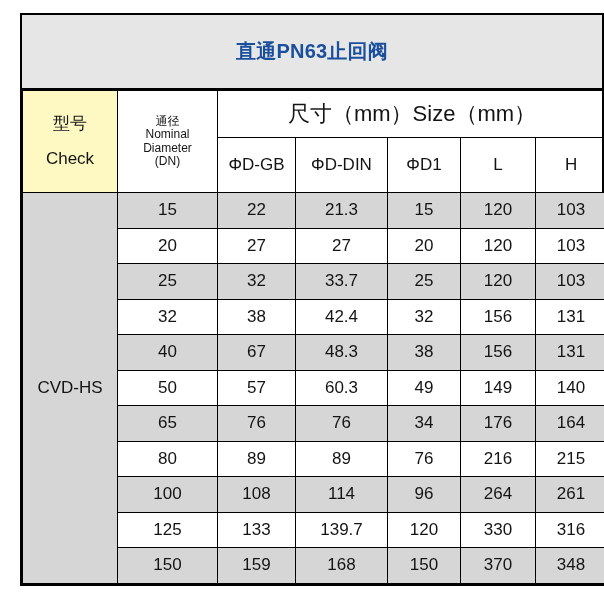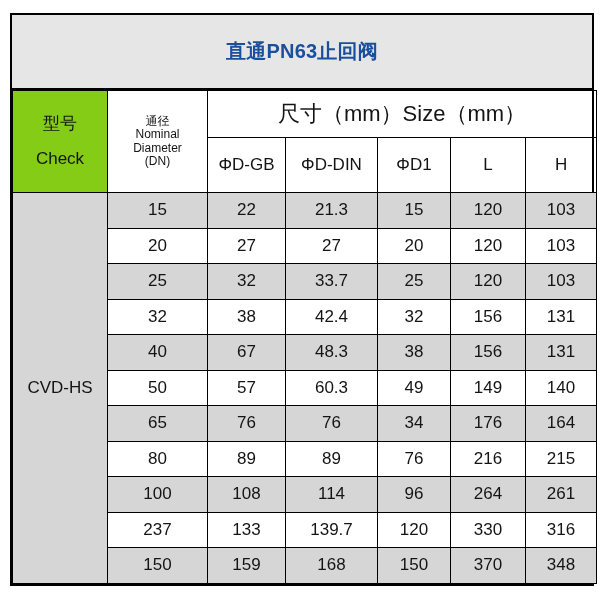--- a/index.html
+++ b/index.html
@@ -7,21 +7,21 @@
     padding: 0;
     background: #ffffff;
     width: 604px;
     height: 594px;
     font-family: "Liberation Sans", "DejaVu Sans", sans-serif;
     color: #141414;
   }
   .sheet {
     position: absolute;
     top: 13px;
-    left: 10px;
+    left: 20px;
     width: 584px;
     box-sizing: border-box;
     border: 2px solid #000;
     background: #fff;
   }
   .titlebar {
     height: 73px;
     background: #e6e6e6;
     border-bottom: 2px solid #000;
     display: flex;
@@ -45,21 +45,21 @@
     text-align: center;
     vertical-align: middle;
     padding: 0;
     font-weight: normal;
     overflow: hidden;
   }
   tr.head-row-1 { height: 47px; }
   tr.head-row-2 { height: 55px; }
   tbody tr { height: 35.5px; }
 
-  .gray { background: #84cc16; }
+  .gray { background: #fef9c3; }
   tbody tr:nth-child(odd) td { background: #d6d6d6; }
   tbody tr:nth-child(even) td { background: #ffffff; }
   tbody td.model-cell { background: #d6d6d6; }
 
   .model-head-line { line-height: 1.2; }
   .model-head-gap { height: 14px; }
   .diameter-cell { font-size: 12px; line-height: 1.12; }
   .size-group-cell { font-size: 22px; }
 </style>
 </head>
@@ -171,21 +171,21 @@
       </tr>
       <tr>
         <td>100</td>
         <td>108</td>
         <td>114</td>
         <td>96</td>
         <td>264</td>
         <td>261</td>
       </tr>
       <tr>
-        <td>237</td>
+        <td>125</td>
         <td>133</td>
         <td>139.7</td>
         <td>120</td>
         <td>330</td>
         <td>316</td>
       </tr>
       <tr>
         <td>150</td>
         <td>159</td>
         <td>168</td>

